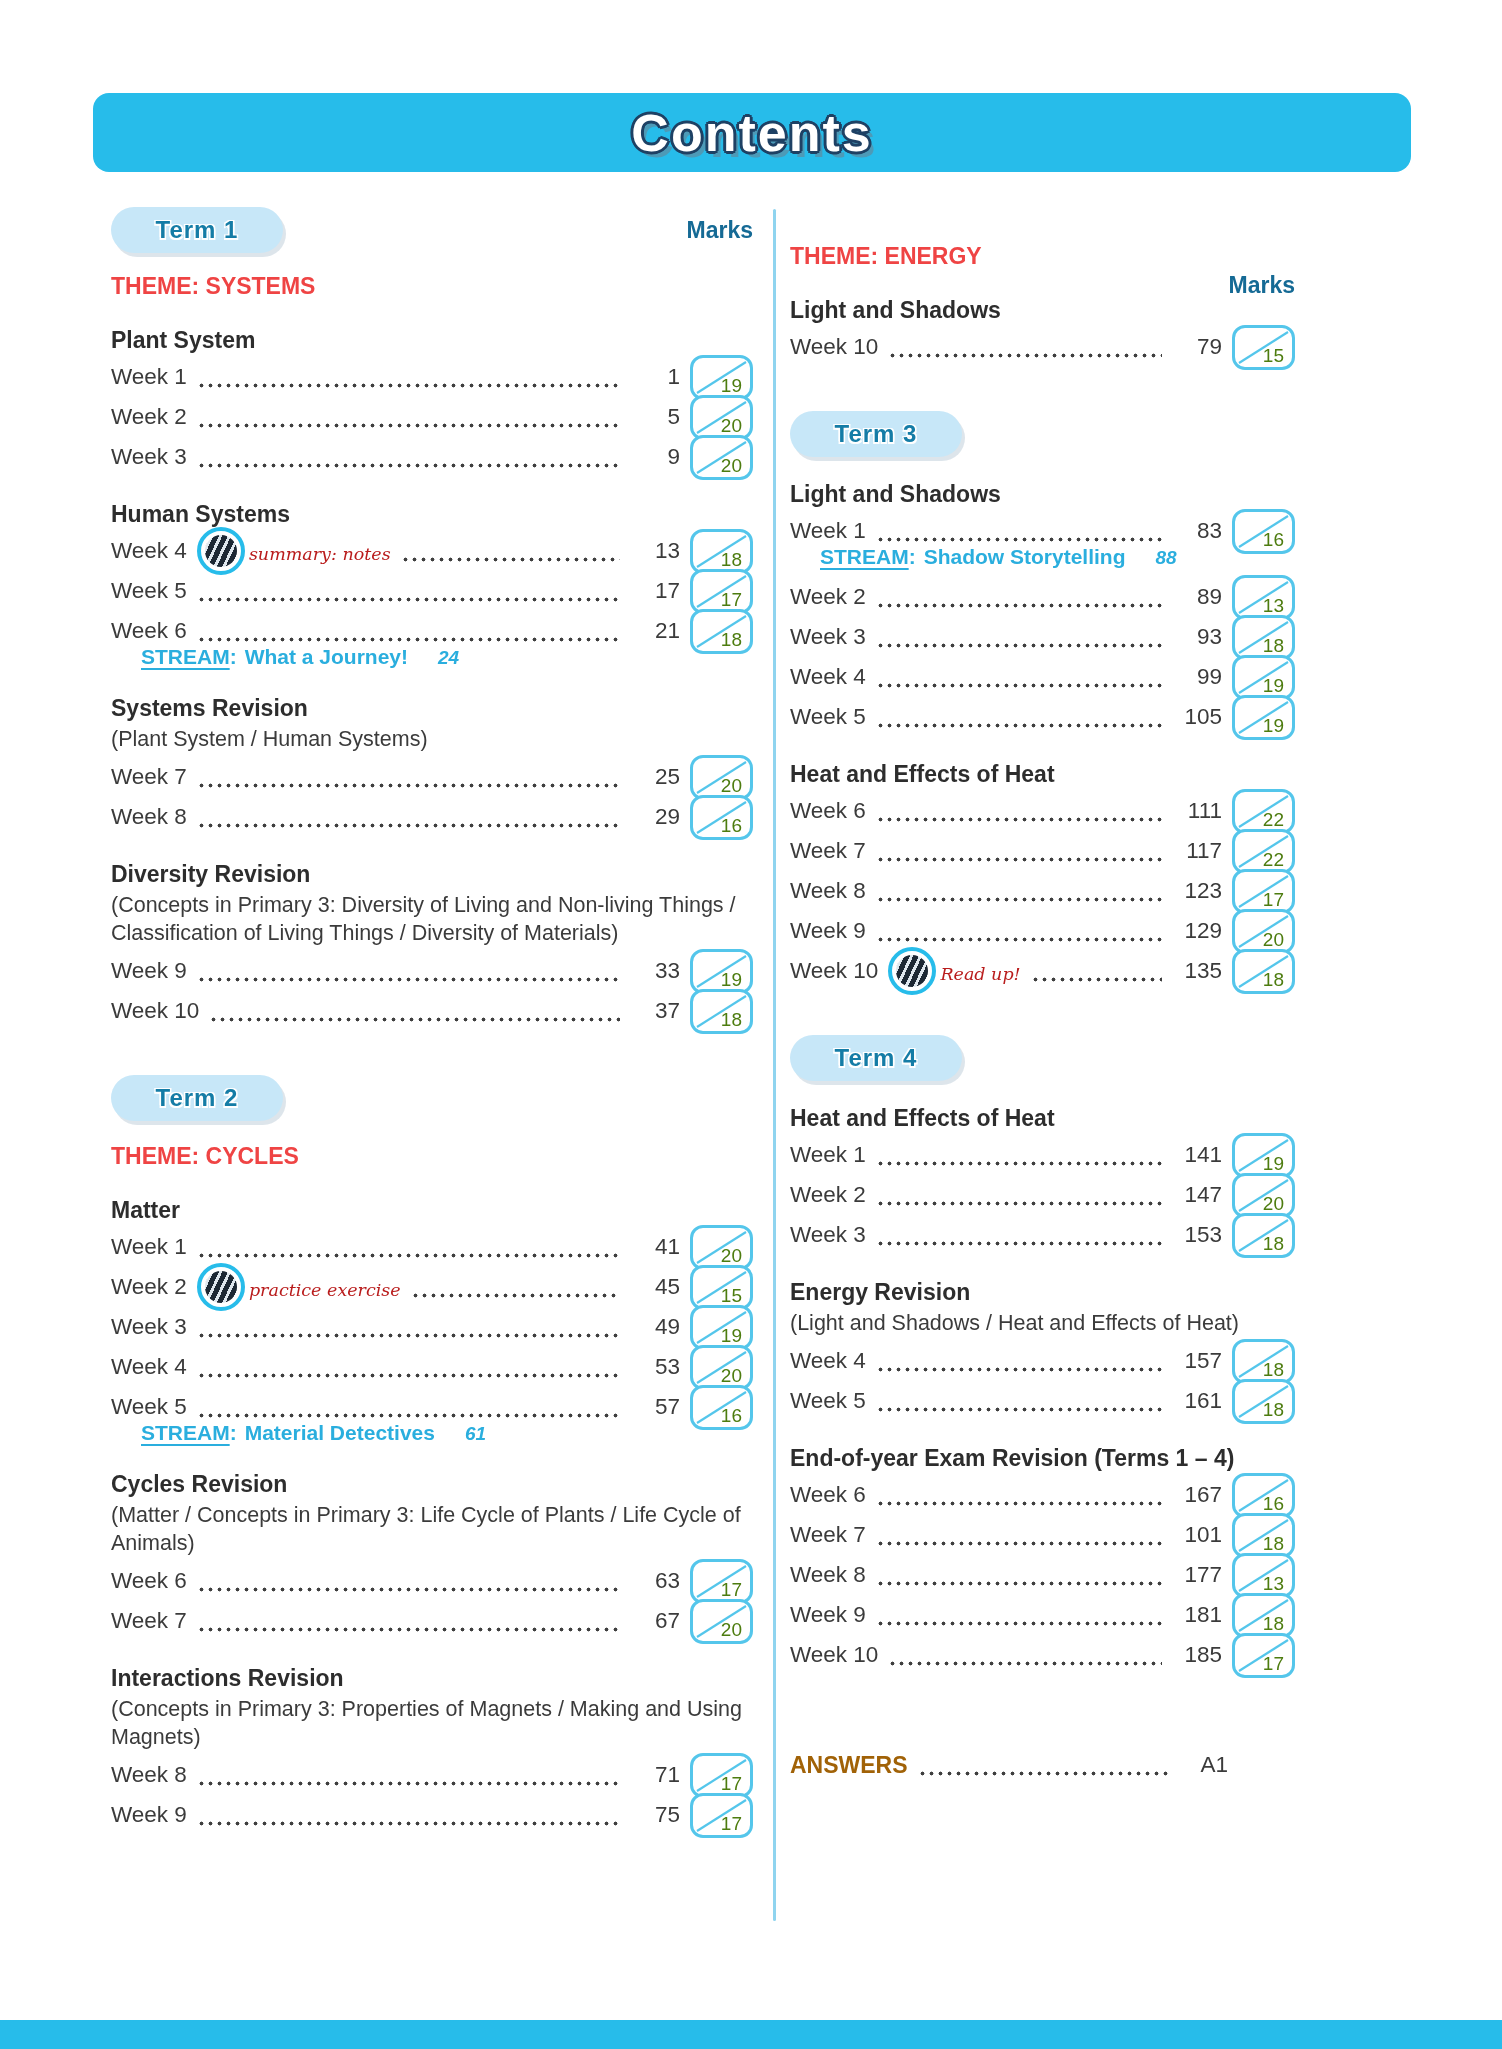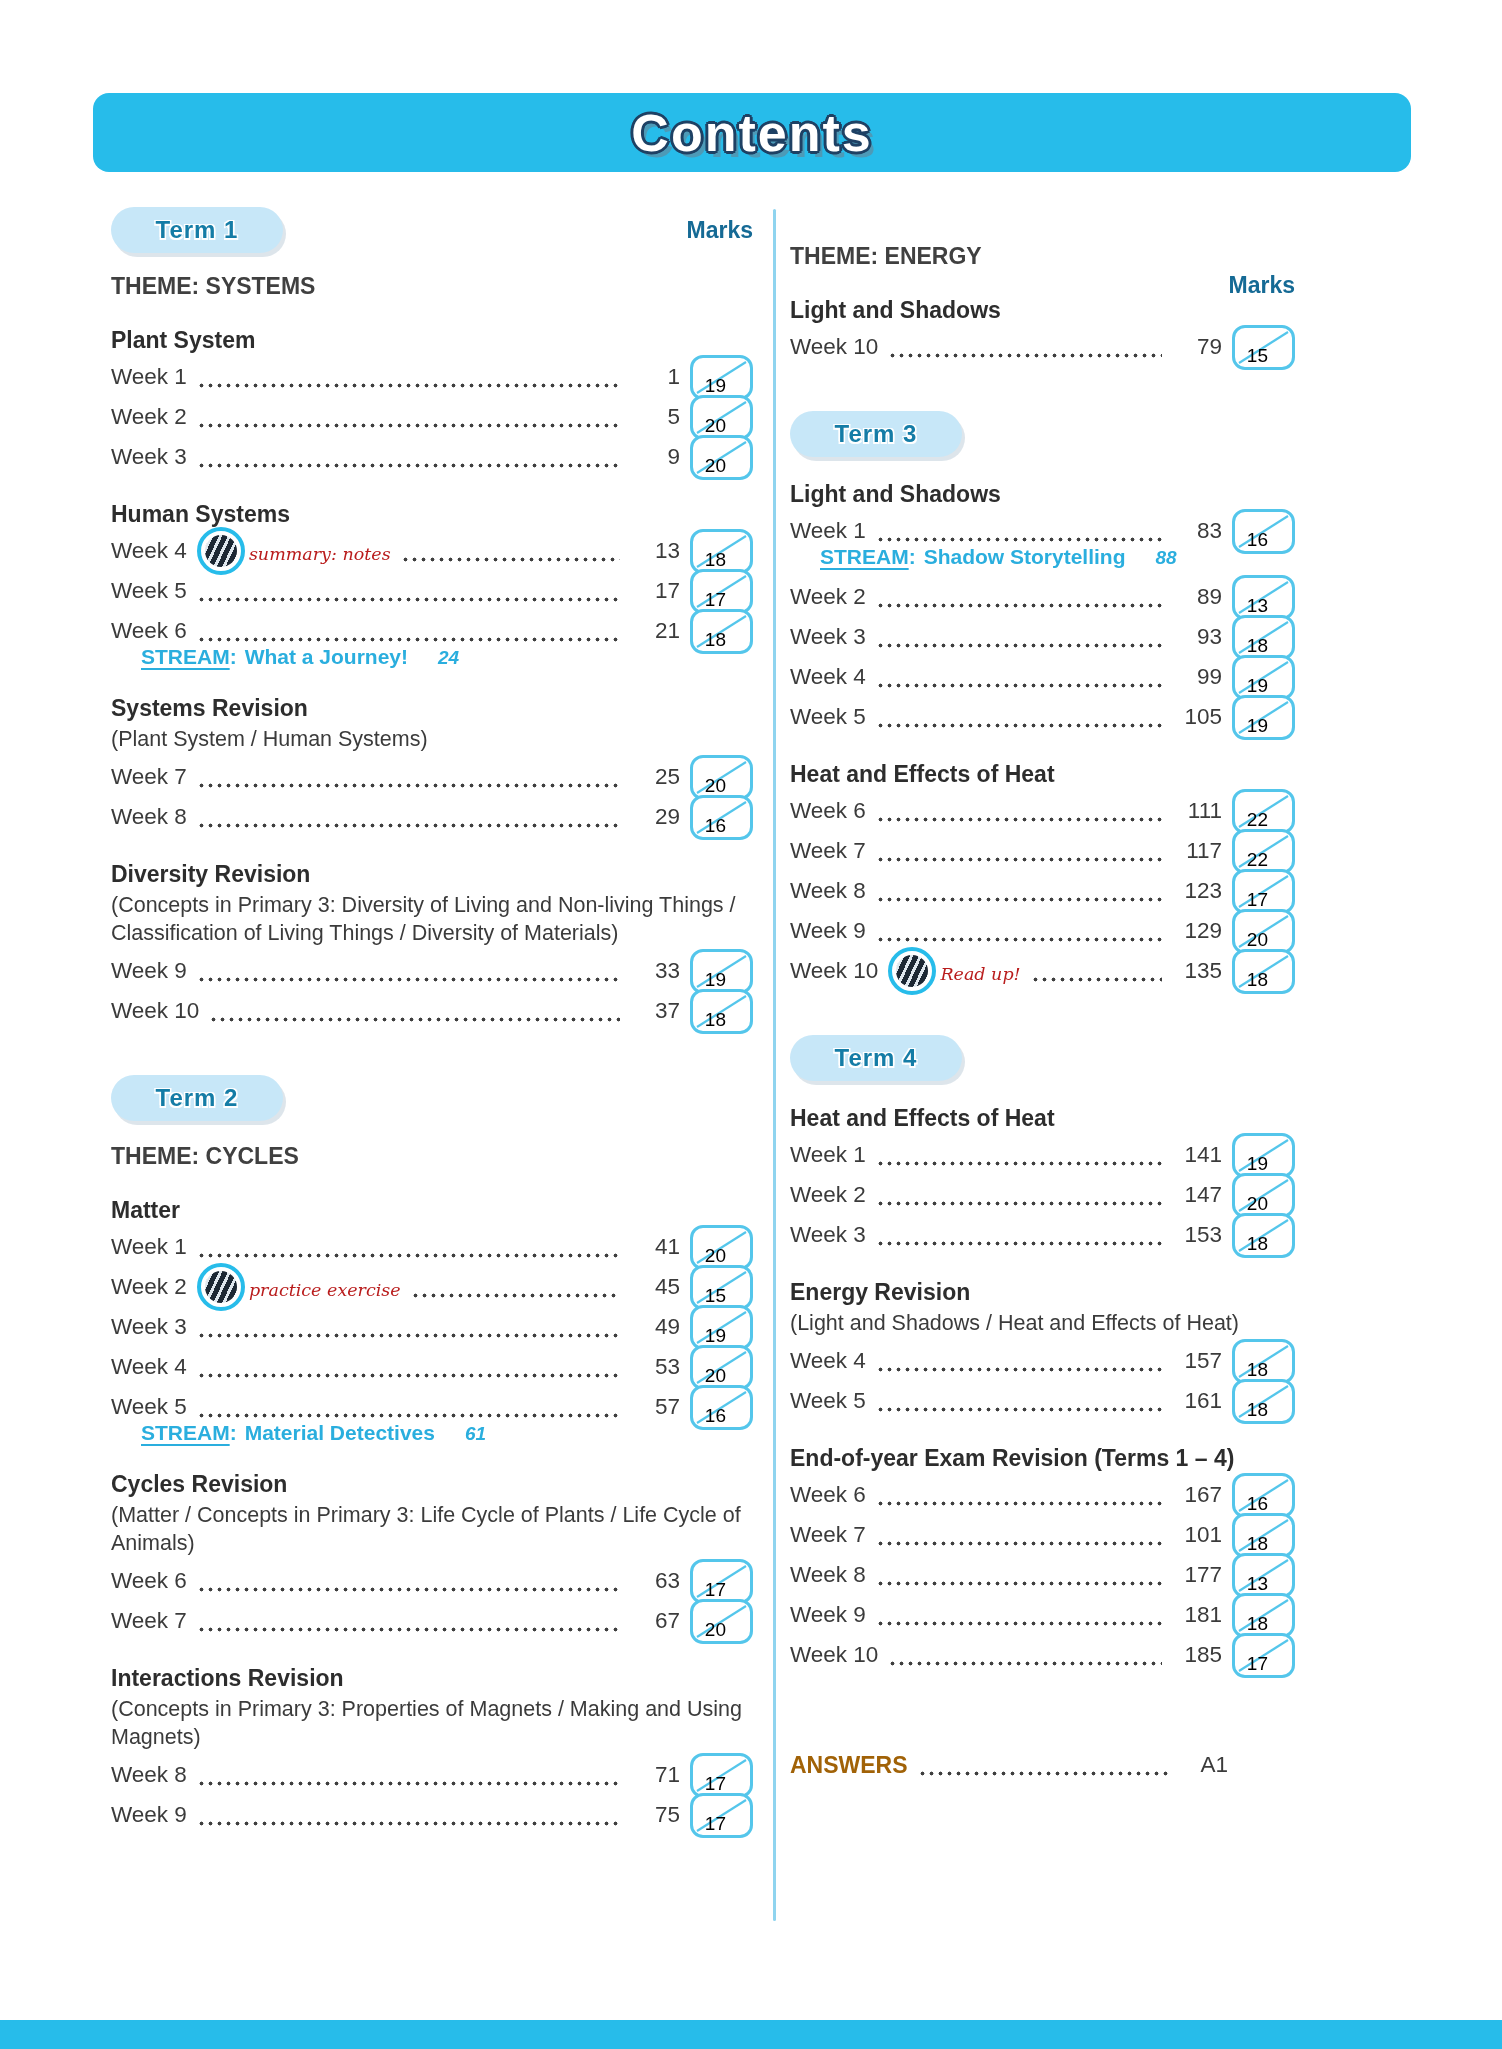--- a/index.html
+++ b/index.html
@@ -36,40 +36,40 @@
   }
   .term-text {
     font-size:24px; font-weight:bold; color:#147ca6; letter-spacing:1px;
     text-shadow:-1.5px -1.5px 0 #fff, 1.5px -1.5px 0 #fff, -1.5px 1.5px 0 #fff, 1.5px 1.5px 0 #fff;
   }
   .marks-head { font-size:23px; font-weight:bold; color:#156a95; }
 
   
   .theme-row { display:flex; justify-content:space-between; align-items:flex-end; margin:6px 0 2px; }
   .theme-row .marks-head { transform:translateY(26px); }
-  .theme   { font-size:23px; font-weight:bold; color:#404040; line-height:34px; }
+  .theme   { font-size:23px; font-weight:bold; color:#ef4444; line-height:34px; }
   .subhead { font-size:23px; font-weight:bold; color:#2d2d2d; margin-top:20px; line-height:34px; }
   .note    { font-size:21.5px; color:#3b3b3b; line-height:28px; margin:0 0 4px; }
 
   
   .row { display:flex; align-items:center; height:40px; }
   .wk  { font-size:22.5px; white-space:nowrap; }
   .leader {
     flex:1 1 auto; align-self:flex-end; height:7px; margin:0 6px 8px 10px;
     background-image:radial-gradient(circle, #3f3f3f 1.7px, transparent 2.2px);
     background-size:9px 7px; background-repeat:repeat-x; background-position:0 50%;
   }
   .pg { flex:none; width:54px; text-align:right; font-size:22.5px; white-space:nowrap; }
   .badge {
     position:relative; flex:none; width:57px; height:39px; margin:-3px 0 -3px 10px;
     border:3px solid #54c6eb; border-radius:13px; background:#fff;
   }
   .badge svg { position:absolute; left:0; top:0; width:100%; height:100%; }
   .badge line { stroke:#54c6eb; stroke-width:2.2; }
-  .max { position:absolute; right:24px; bottom:2px; font-size:19px; line-height:1; color:#000000; }
+  .max { position:absolute; right:8px; bottom:2px; font-size:19px; line-height:1; color:#4d7c0f; }
 
   
   .icon {
     flex:none; width:40px; height:40px; margin:-4px 0 -4px 10px;
     border:4px solid #27bcea; border-radius:50%; background:#fff;
     display:flex; align-items:center; justify-content:center;
   }
   .icon-inner { width:32px; height:32px; border-radius:50%;
     background:repeating-linear-gradient(115deg, #1d2834 0 5px, #dfe7ee 5px 8px); }
   .icon-label {

